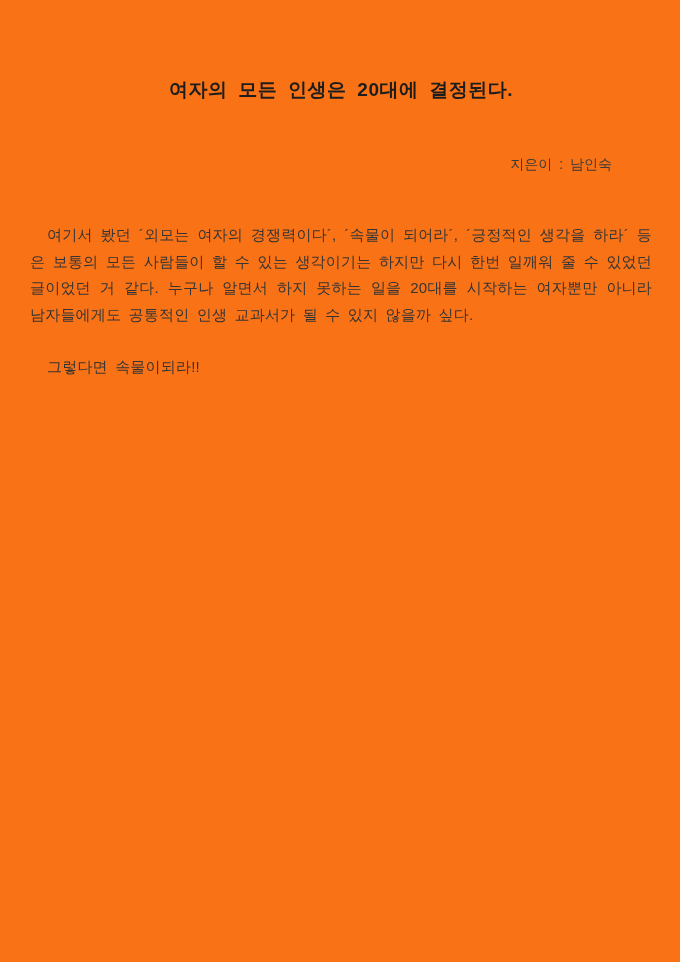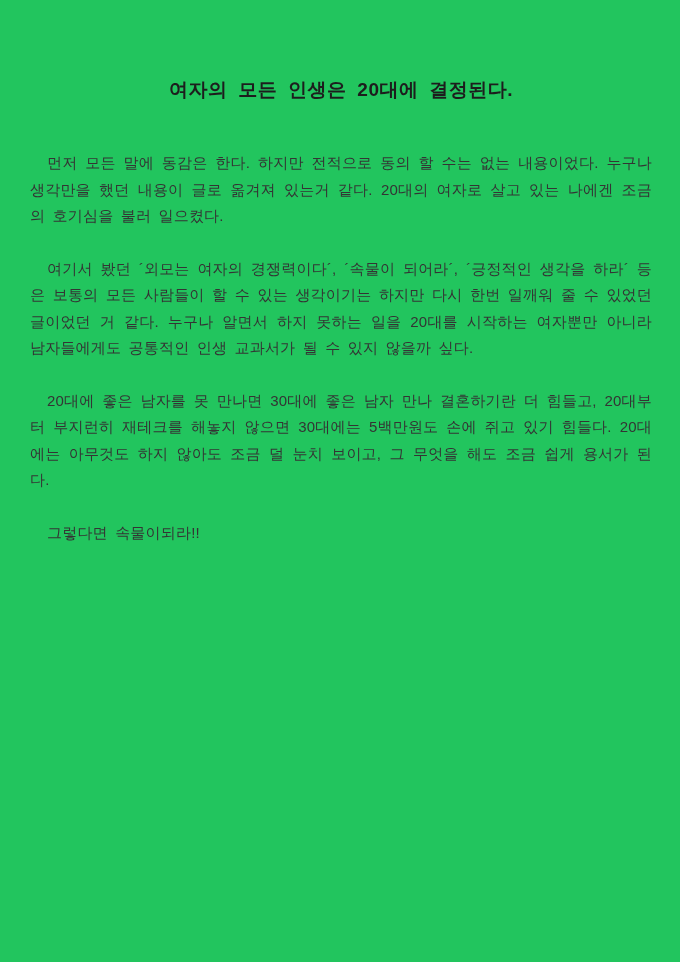--- a/index.html
+++ b/index.html
@@ -11,21 +11,21 @@
     width: 680px;
     height: 962px;
     overflow: hidden;
     font-family: "Liberation Sans", "DejaVu Sans", sans-serif;
     color: #343434;
   }
   .doc-page {
     box-sizing: border-box;
     width: 680px;
     height: 962px;
-    background: #22c55e;
+    background: #f97316;
     padding: 78px 28px 0 30px;
   }
   .doc-title {
     margin: 0;
     text-align: center;
     font-size: 19px;
     font-weight: bold;
     color: #1d1d1d;
     letter-spacing: 0.5px;
     word-spacing: 5px;
@@ -52,20 +52,19 @@
     color: #343434;
     word-break: break-all;
   }
 </style>
 </head>
 <body>
 
 <div class="doc-page">
   <h1 class="doc-title">여자의 모든 인생은 20대에 결정된다.</h1>
 
+  <div class="doc-author">지은이 : 남인숙</div>
 
   <div class="doc-body">
-    <p class="doc-para">먼저 모든 말에 동감은 한다. 하지만 전적으로 동의 할 수는 없는 내용이었다. 누구나 생각만을 했던 내용이 글로 옮겨져 있는거 같다. 20대의 여자로 살고 있는 나에겐 조금의 호기심을 불러 일으켰다.</p>
     <p class="doc-para">여기서 봤던 ´외모는 여자의 경쟁력이다´, ´속물이 되어라´, ´긍정적인 생각을 하라´ 등은 보통의 모든 사람들이 할 수 있는 생각이기는 하지만 다시 한번 일깨워 줄 수 있었던 글이었던 거 같다. 누구나 알면서 하지 못하는 일을 20대를 시작하는 여자뿐만 아니라 남자들에게도 공통적인 인생 교과서가 될 수 있지 않을까 싶다.</p>
-    <p class="doc-para">20대에 좋은 남자를 못 만나면 30대에 좋은 남자 만나 결혼하기란 더 힘들고, 20대부터 부지런히 재테크를 해놓지 않으면 30대에는 5백만원도 손에 쥐고 있기 힘들다. 20대에는 아무것도 하지 않아도 조금 덜 눈치 보이고, 그 무엇을 해도 조금 쉽게 용서가 된다.</p>
     <p class="doc-para">그렇다면 속물이되라!!</p>
   </div>
 </div>
 
 </body></html>

